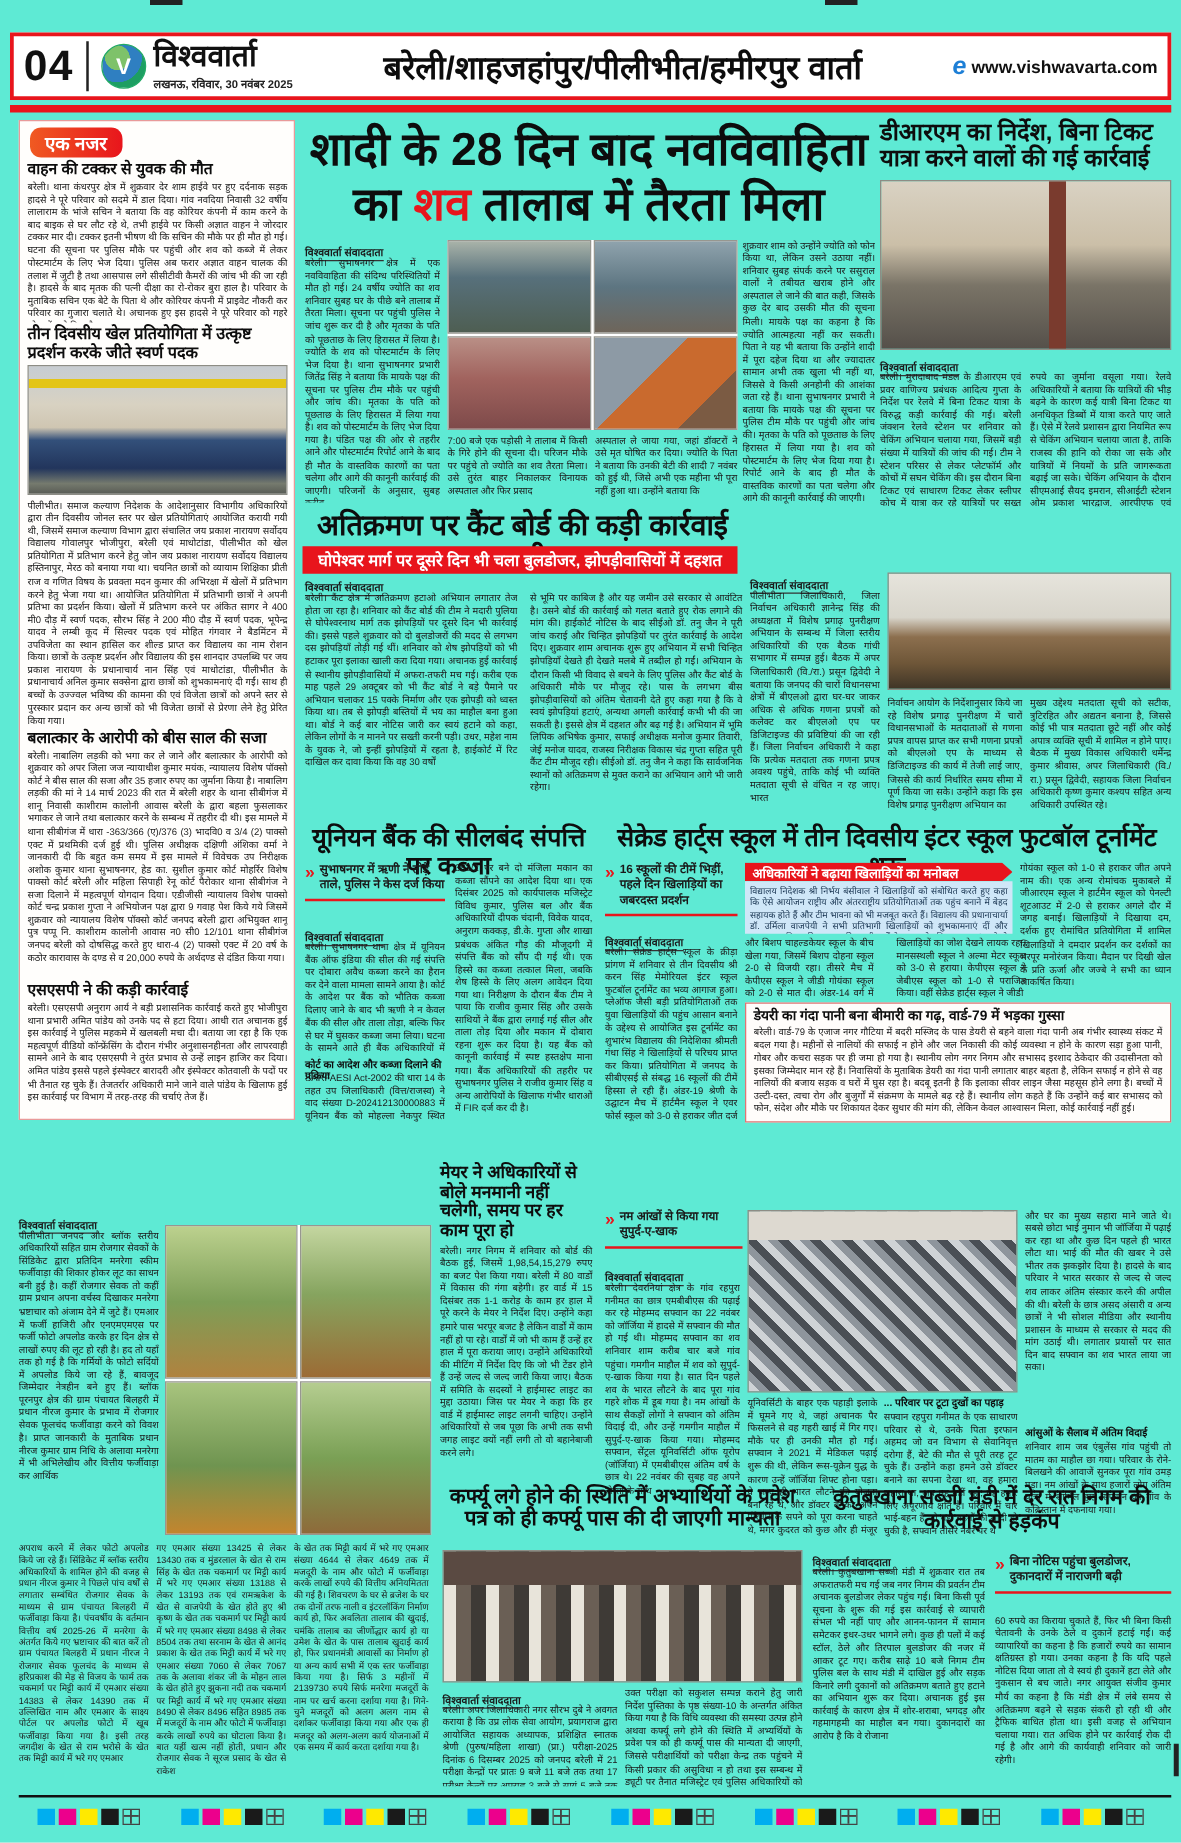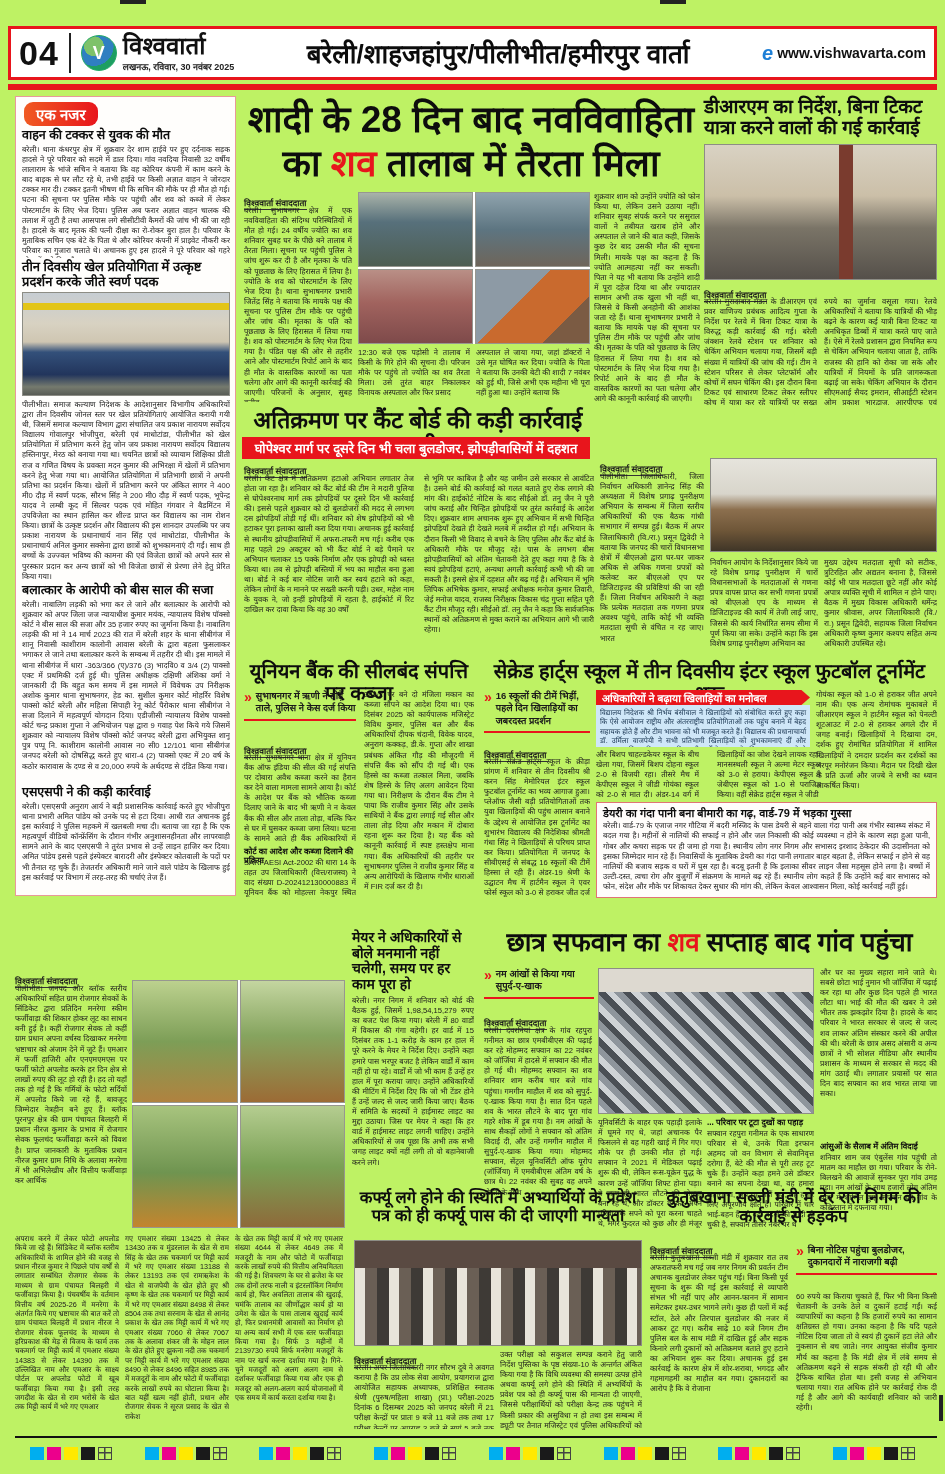--- a/index.html
+++ b/index.html
@@ -1,16 +1,16 @@
 <!DOCTYPE html>
 <html><head>
 <meta charset="utf-8">
 <style>
   html,body{margin:0;padding:0;background:#e9e9e6;}
-  .page{position:relative;width:945px;height:1474px;margin:0 auto;background:#bef264;
+  .page{position:relative;width:945px;height:1474px;margin:0 auto;background:#5eead4;
         font-family:"Liberation Sans","DejaVu Sans",sans-serif;overflow:hidden;color:#1a1a1a;}
   .abs{position:absolute;}
   
   .mast{border:3px solid #e8151c;background:#fff;display:flex;align-items:center;padding:2px 8px;box-sizing:border-box;}
   .pageno{font-size:34px;font-weight:800;color:#111;letter-spacing:1px;}
   .vdiv{width:2px;height:40px;background:#222;margin:0 10px;}
   .logo{width:34px;height:34px;border-radius:50%;
         background:radial-gradient(circle at 35% 30%,#7ec26a 0 30%,#2f7fc1 31% 60%,#1d9e62 61% 100%);
         display:flex;align-items:center;justify-content:center;color:#fff;font-weight:800;font-size:18px;margin-right:6px;border:1px solid #2a6;}
   .mast-title{font-size:24px;font-weight:800;color:#101010;line-height:1;}
@@ -94,21 +94,21 @@
     <span>शादी के 28 दिन बाद नवविवाहिता का </span><span class="red">शव</span><span> तालाब में तैरता मिला</span>
   </div>
   <div class="abs" style="left:244px;top:192px"><span class="byline">विश्ववार्ता संवाददाता</span></div>
   <div class="abs body" style="left:244px;top:206px;width:108px;height:196px">बरेली। सुभाषनगर क्षेत्र में एक नवविवाहिता की संदिग्ध परिस्थितियों में मौत हो गई। 24 वर्षीय ज्योति का शव शनिवार सुबह घर के पीछे बने तालाब में तैरता मिला। सूचना पर पहुंची पुलिस ने जांच शुरू कर दी है और मृतका के पति को पूछताछ के लिए हिरासत में लिया है। ज्योति के शव को पोस्टमार्टम के लिए भेज दिया है। थाना सुभाषनगर प्रभारी जितेंद्र सिंह ने बताया कि मायके पक्ष की सूचना पर पुलिस टीम मौके पर पहुंची और जांच की। मृतका के पति को पूछताछ के लिए हिरासत में लिया गया है। शव को पोस्टमार्टम के लिए भेज दिया गया है। पंडित पक्ष की ओर से तहरीर आने और पोस्टमार्टम रिपोर्ट आने के बाद ही मौत के वास्तविक कारणों का पता चलेगा और आगे की कानूनी कार्रवाई की जाएगी। परिजनों के अनुसार, सुबह करीब</div>
   <div class="abs collage" style="left:358px;top:192px;width:232px;height:152px">
     <div style="background:linear-gradient(180deg,#a9b3a9,#57707b 40%,#4e5e52)"></div>
     <div style="background:linear-gradient(180deg,#8fa3ad,#5d7581 50%,#6e655a)"></div>
     <div style="background:linear-gradient(180deg,#b98f86,#a1635e 45%,#7e4a4a)"></div>
     <div style="background:linear-gradient(135deg,#8d9aa5 0 40%,#c96a2e 40% 75%,#7b5b43 75%)"></div>
   </div>
-  <div class="abs body" style="left:358px;top:348px;width:112px;height:56px">12:30 बजे एक पड़ोसी ने तालाब में किसी के गिरे होने की सूचना दी। परिजन मौके पर पहुंचे तो ज्योति का शव तैरता मिला। उसे तुरंत बाहर निकालकर विनायक अस्पताल और फिर प्रसाद</div>
+  <div class="abs body" style="left:358px;top:348px;width:112px;height:56px">7:00 बजे एक पड़ोसी ने तालाब में किसी के गिरे होने की सूचना दी। परिजन मौके पर पहुंचे तो ज्योति का शव तैरता मिला। उसे तुरंत बाहर निकालकर विनायक अस्पताल और फिर प्रसाद</div>
   <div class="abs body" style="left:476px;top:348px;width:114px;height:56px">अस्पताल ले जाया गया, जहां डॉक्टरों ने उसे मृत घोषित कर दिया। ज्योति के पिता ने बताया कि उनकी बेटी की शादी 7 नवंबर को हुई थी, जिसे अभी एक महीना भी पूरा नहीं हुआ था। उन्होंने बताया कि</div>
   <div class="abs body" style="left:594px;top:192px;width:106px;height:212px">शुक्रवार शाम को उन्होंने ज्योति को फोन किया था, लेकिन उसने उठाया नहीं। शनिवार सुबह संपर्क करने पर ससुराल वालों ने तबीयत खराब होने और अस्पताल ले जाने की बात कही, जिसके कुछ देर बाद उसकी मौत की सूचना मिली। मायके पक्ष का कहना है कि ज्योति आत्महत्या नहीं कर सकती। पिता ने यह भी बताया कि उन्होंने शादी में पूरा दहेज दिया था और ज्यादातर सामान अभी तक खुला भी नहीं था, जिससे वे किसी अनहोनी की आशंका जता रहे हैं। थाना सुभाषनगर प्रभारी ने बताया कि मायके पक्ष की सूचना पर पुलिस टीम मौके पर पहुंची और जांच की। मृतका के पति को पूछताछ के लिए हिरासत में लिया गया है। शव को पोस्टमार्टम के लिए भेज दिया गया है। रिपोर्ट आने के बाद ही मौत के वास्तविक कारणों का पता चलेगा और आगे की कानूनी कार्रवाई की जाएगी।</div>
 
   <div class="abs hd" style="left:704px;top:96px;width:233px;font-size:19px">डीआरएम का निर्देश, बिना टिकट यात्रा करने वालों की गई कार्रवाई</div>
   <div class="abs ph" style="left:704px;top:144px;width:233px;height:136px;background:
        linear-gradient(90deg,rgba(0,0,0,0) 0 58%,#7a3b2e 58% 64%,rgba(0,0,0,0) 64%),
        linear-gradient(180deg,#d9d2c3 0%,#cbbfa8 38%,#7a7467 62%,#55504a 100%)"></div>
   <div class="abs" style="left:704px;top:284px"><span class="byline">विश्ववार्ता संवाददाता</span></div>
   <div class="abs body" style="left:704px;top:297px;width:113px;height:108px">बरेली। मुरादाबाद मंडल के डीआरएम एवं प्रवर वाणिज्य प्रबंधक आदित्य गुप्ता के निर्देश पर रेलवे में बिना टिकट यात्रा के विरुद्ध कड़ी कार्रवाई की गई। बरेली जंक्शन रेलवे स्टेशन पर शनिवार को चेकिंग अभियान चलाया गया, जिसमें बड़ी संख्या में यात्रियों की जांच की गई। टीम ने स्टेशन परिसर से लेकर प्लेटफॉर्म और कोचों में सघन चेकिंग की। इस दौरान बिना टिकट एवं साधारण टिकट लेकर स्लीपर कोच में यात्रा कर रहे यात्रियों पर सख्त कार्रवाई करते हुए 289 यात्रियों को पकड़ा गया। जिनसे रेलवे अधिनियम के तहत कुल 1,50,970</div>
   <div class="abs body" style="left:824px;top:297px;width:113px;height:108px">रुपये का जुर्माना वसूला गया। रेलवे अधिकारियों ने बताया कि यात्रियों की भीड़ बढ़ने के कारण कई यात्री बिना टिकट या अनधिकृत डिब्बों में यात्रा करते पाए जाते हैं। ऐसे में रेलवे प्रशासन द्वारा नियमित रूप से चेकिंग अभियान चलाया जाता है, ताकि राजस्व की हानि को रोका जा सके और यात्रियों में नियमों के प्रति जागरूकता बढ़ाई जा सके। चेकिंग अभियान के दौरान सीएमआई सैयद इमरान, सीआईटी स्टेशन ओम प्रकाश भारद्वाज, आरपीएफ एवं जीआरपी टीम, अर्जुन भगत, राकेश कुमार, सौरभ सक्सेना, इंदेश सक्सेना, रजनी बाला और पूनम चौधरी मौजूद रहे।</div>
@@ -163,23 +163,20 @@
     <div style="background:linear-gradient(180deg,#a8c47e,#6f9450 55%,#c3852e)"></div>
     <div style="background:linear-gradient(180deg,#b5cd90,#7aa055 50%,#8e6a3a)"></div>
   </div>
   <div class="abs body-sm" style="left:15px;top:1234px;width:104px;height:196px">अपराध करने में लेकर फोटो अपलोड किये जा रहे हैं। सिंडिकेट में ब्लॉक स्तरीय अधिकारियों के शामिल होने की वजह से प्रधान नीरज कुमार ने पिछले पांच वर्षों से लगातार सम्बंधित रोजगार सेवक के माध्यम से ग्राम पंचायत बिलहरी में फर्जीवाड़ा किया है। पंचवर्षीय के वर्तमान वित्तीय वर्ष 2025-26 में मनरेगा के अंतर्गत किये गए भ्रष्टाचार की बात करें तो ग्राम पंचायत बिलहरी में प्रधान नीरज ने रोजगार सेवक फूलचंद के माध्यम से हरिप्रकाश की मेड़ से विजय के फार्म तक चकमार्ग पर मिट्टी कार्य में एमआर संख्या 14383 से लेकर 14390 तक में उल्लिखित नाम और एमआर के साक्ष्य पोर्टल पर अपलोड फोटो में खूब फर्जीवाड़ा किया गया है। इसी तरह जगदीश के खेत से राम भरोसे के खेत तक मिट्टी कार्य में भरे गए एमआर</div>
   <div class="abs body-sm" style="left:125px;top:1234px;width:104px;height:196px">गए एमआर संख्या 13425 से लेकर 13430 तक व मुंडरलाल के खेत से राम सिंह के खेत तक चकमार्ग पर मिट्टी कार्य में भरे गए एमआर संख्या 13188 से लेकर 13193 तक एवं रामऋकेश के खेत से वाजपेयी के खेत होते हुए श्री कृष्ण के खेत तक चकमार्ग पर मिट्टी कार्य में भरे गए एमआर संख्या 8498 से लेकर 8504 तक तथा सरनाम के खेत से आनंद प्रकाश के खेत तक मिट्टी कार्य में भरे गए एमआर संख्या 7060 से लेकर 7067 तक के अलावा शंकर जी के मोहन लाल के खेत होते हुए झुकना नदी तक चकमार्ग पर मिट्टी कार्य में भरे गए एमआर संख्या 8490 से लेकर 8496 सहित 8985 तक में मजदूरों के नाम और फोटो में फर्जीवाड़ा करके लाखों रुपये का घोटाला किया है। बात यहीं खत्म नहीं होती, प्रधान और रोजगार सेवक ने सूरज प्रसाद के खेत से राकेश</div>
   <div class="abs body-sm" style="left:235px;top:1234px;width:108px;height:196px">के खेत तक मिट्टी कार्य में भरे गए एमआर संख्या 4644 से लेकर 4649 तक में मजदूरी के नाम और फोटो में फर्जीवाड़ा करके लाखों रुपये की वित्तीय अनियमितता की गई है। शिवचरण के घर से ब्रजेश के घर तक दोनों तरफ नाली व इंटरलॉकिंग निर्माण कार्य हो, फिर अवलिता तालाब की खुदाई, चमंकि तालाब का जीर्णोद्धार कार्य हो या उमेश के खेत के पास तालाब खुदाई कार्य हो, फिर प्रधानमंत्री आवासों का निर्माण हो या अन्य कार्य सभी में एक स्तर फर्जीवाड़ा किया गया है। सिर्फ 3 महीनों में 2139730 रुपये सिर्फ मनरेगा मजदूरों के नाम पर खर्च करना दर्शाया गया है। गिने-चुने मजदूरों को अलग अलग नाम से दर्शाकर फर्जीवाड़ा किया गया और एक ही मजदूर को अलग-अलग कार्य योजनाओं में एक समय में कार्य करता दर्शाया गया है।</div>
 
   <div class="abs hd" style="left:352px;top:930px;width:122px;font-size:14px">मेयर ने अधिकारियों से बोले मनमानी नहीं चलेगी, समय पर हर काम पूरा हो</div>
   <div class="abs body" style="left:352px;top:996px;width:122px;height:234px">बरेली। नगर निगम में शनिवार को बोर्ड की बैठक हुई, जिसमें 1,98,54,15,279 रुपए का बजट पेश किया गया। बरेली में 80 वार्डों में विकास की गंगा बहेगी। हर वार्ड में 15 दिसंबर तक 1-1 करोड़ के काम हर हाल में पूरे करने के मेयर ने निर्देश दिए। उन्होंने कहा हमारे पास भरपूर बजट है लेकिन वार्डों में काम नहीं हो पा रहे। वार्डों में जो भी काम हैं उन्हें हर हाल में पूरा कराया जाए। उन्होंने अधिकारियों की मीटिंग में निर्देश दिए कि जो भी टेंडर होने हैं उन्हें जल्द से जल्द जारी किया जाए। बैठक में समिति के सदस्यों ने हाईमास्ट लाइट का मुद्दा उठाया। जिस पर मेयर ने कहा कि हर वार्ड में हाईमास्ट लाइट लगनी चाहिए। उन्होंने अधिकारियों से जब पूछा कि अभी तक सभी जगह लाइट क्यों नहीं लगी तो वो बहानेबाजी करने लगे।</div>
 
-  <div class="abs hd ctr" style="left:482px;top:928px;width:455px;font-size:26px">
-    <span>छात्र सफवान का </span><span class="red">शव</span><span> सप्ताह बाद गांव पहुंचा</span>
-  </div>
   <div class="abs bullet" style="left:484px;top:968px;width:110px">
     <span class="gmark">»</span>
     <span class="btext">नम आंखों से किया गया सुपुर्द-ए-खाक</span>
   </div>
   <div class="abs" style="left:484px;top:1012px"><span class="byline">विश्ववार्ता संवाददाता</span></div>
   <div class="abs body" style="left:484px;top:1026px;width:108px;height:204px">बरेली। देवरनियां क्षेत्र के गांव रहपुरा गनीमत का छात्र एमबीबीएस की पढ़ाई कर रहे मोहम्मद सफ्वान का 22 नवंबर को जॉर्जिया में हादसे में सफ्वान की मौत हो गई थी। मोहम्मद सफ्वान का शव शनिवार शाम करीब चार बजे गांव पहुंचा। गमगीन माहौल में शव को सुपुर्द-ए-खाक किया गया है। सात दिन पहले शव के भारत लौटने के बाद पूरा गांव गहरे शोक में डूब गया है। नम आंखों के साथ सैकड़ों लोगों ने सफ्वान को अंतिम विदाई दी, और उन्हें गमगीन माहौल में सुपुर्द-ए-खाक किया गया। मोहम्मद सफ्वान, सेंट्रल यूनिवर्सिटी ऑफ यूरोप (जॉर्जिया) में एमबीबीएस अंतिम वर्ष के छात्र थे। 22 नवंबर की सुबह वह अपने दोस्तों के साथ</div>
   <div class="abs ph" style="left:598px;top:968px;width:216px;height:146px;background:
        linear-gradient(180deg,#ddd9d0 0 16%,rgba(0,0,0,0) 16%),
        repeating-linear-gradient(45deg,#cfd3d6 0 6px,#8e959c 6px 12px,#4a4f55 12px 18px)"></div>
   <div class="abs body" style="left:598px;top:1118px;width:104px;height:112px">यूनिवर्सिटी के बाहर एक पहाड़ी इलाके में घूमने गए थे, जहां अचानक पैर फिसलने से वह गहरी खाई में गिर गए। मौके पर ही उनकी मौत हो गई। सफ्वान ने 2021 में मेडिकल पढ़ाई शुरू की थी, लेकिन रूस-यूक्रेन युद्ध के कारण उन्हें जॉर्जिया शिफ्ट होना पड़ा। वे जल्द ही भारत लौटने की योजना बना रहे थे, और डॉक्टर बनकर अपने परिवार के सपने को पूरा करना चाहते थे, मगर कुदरत को कुछ और ही मंजूर था।</div>

